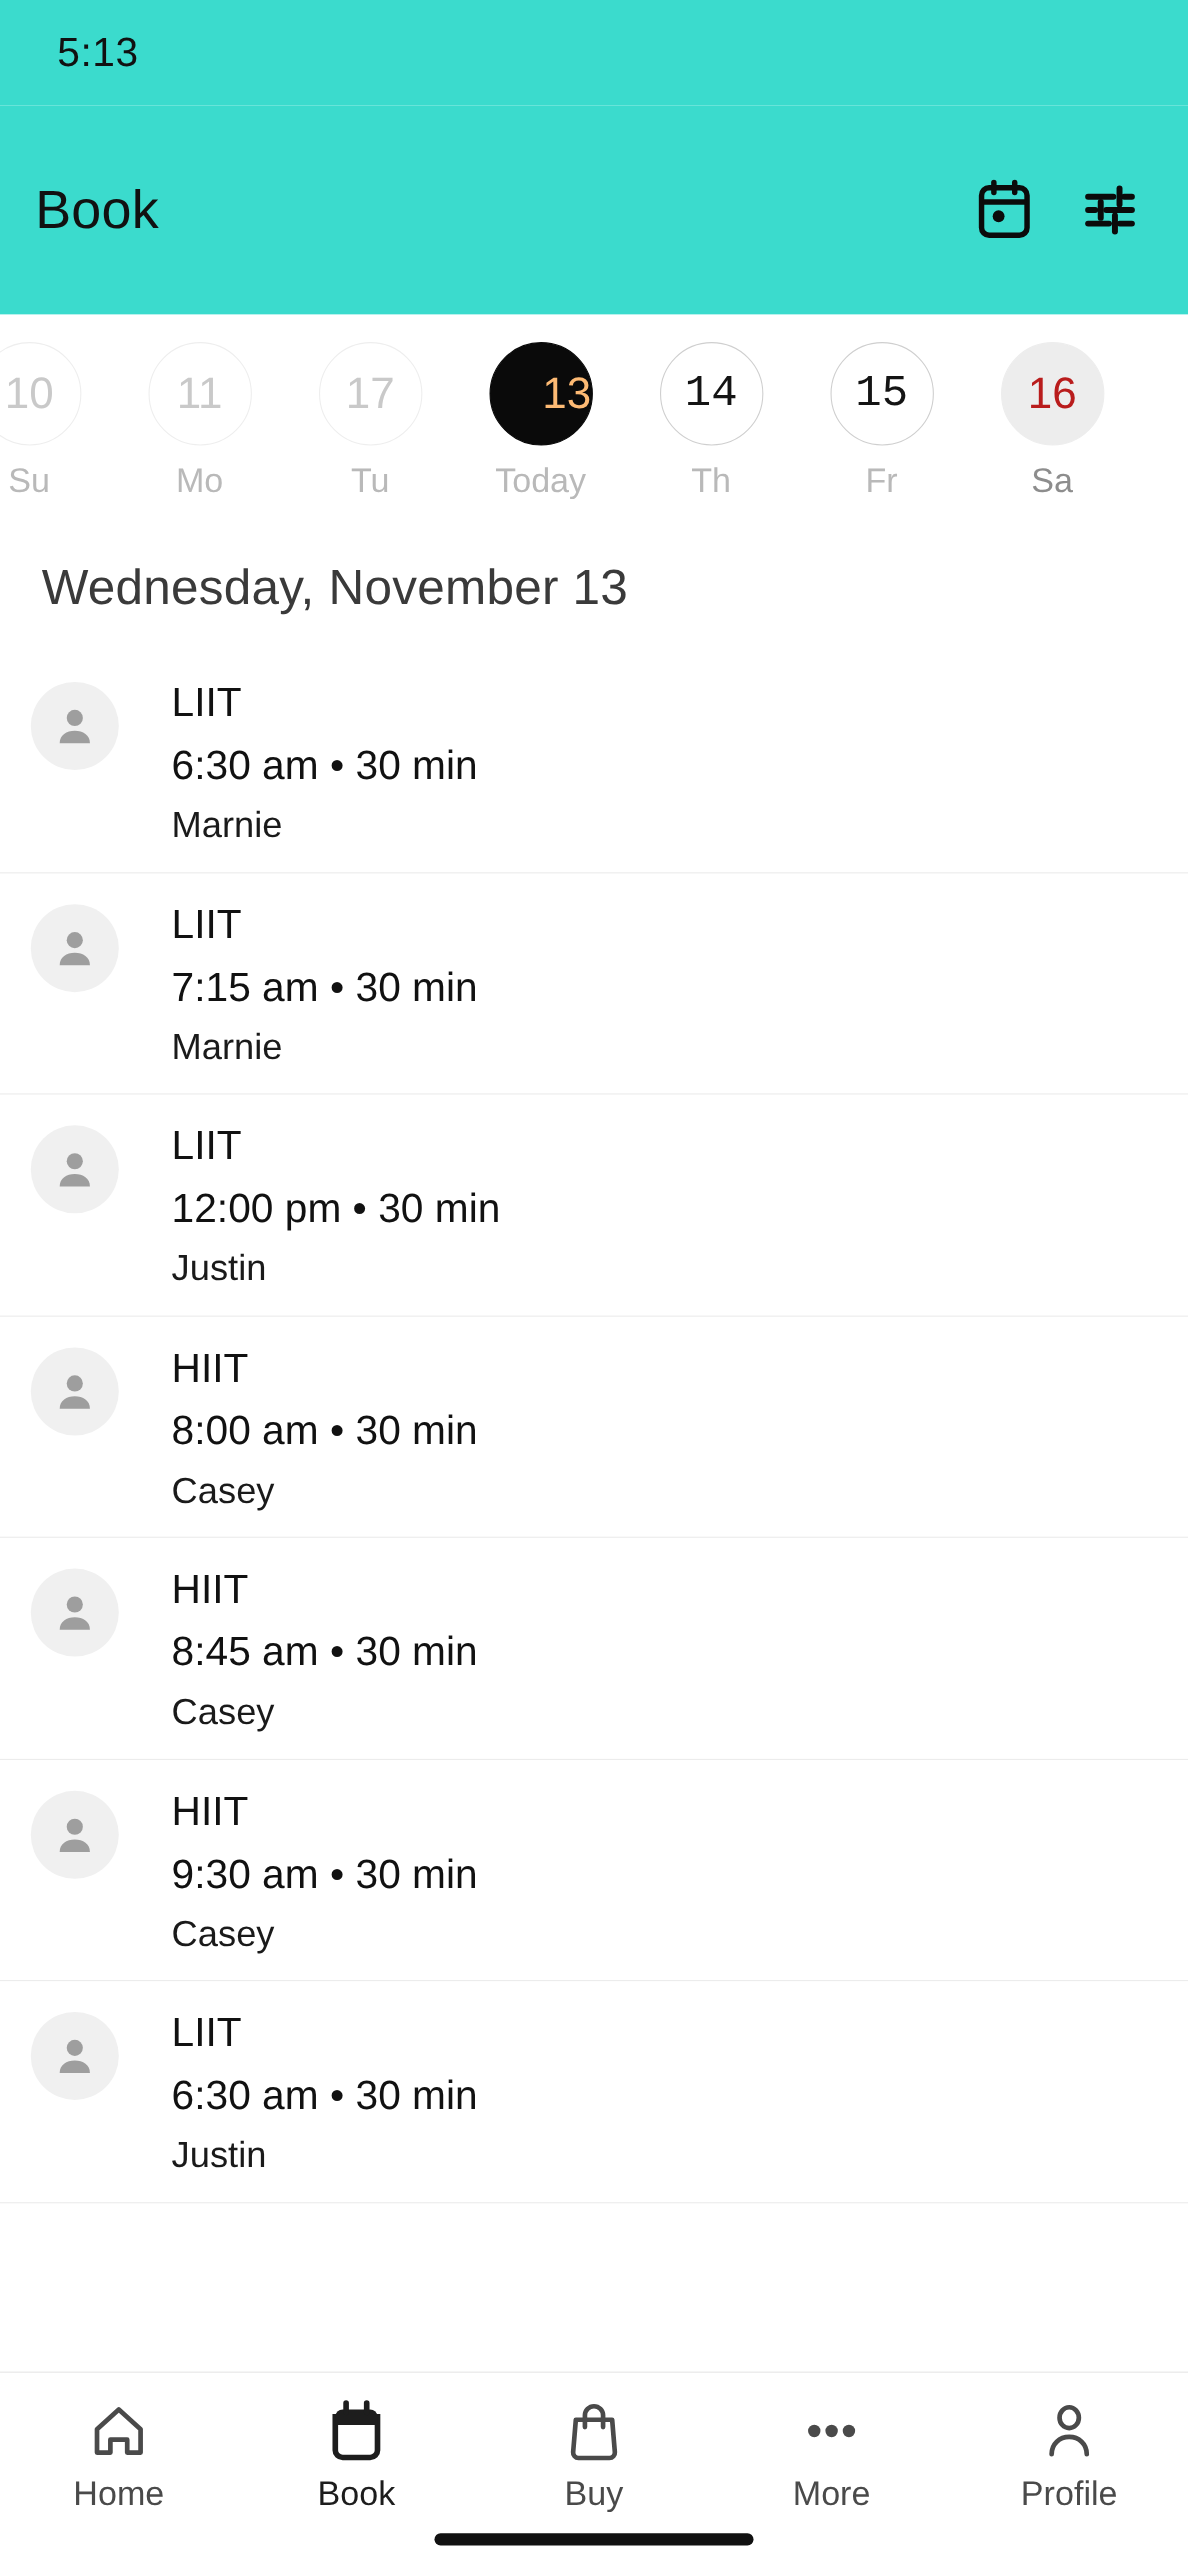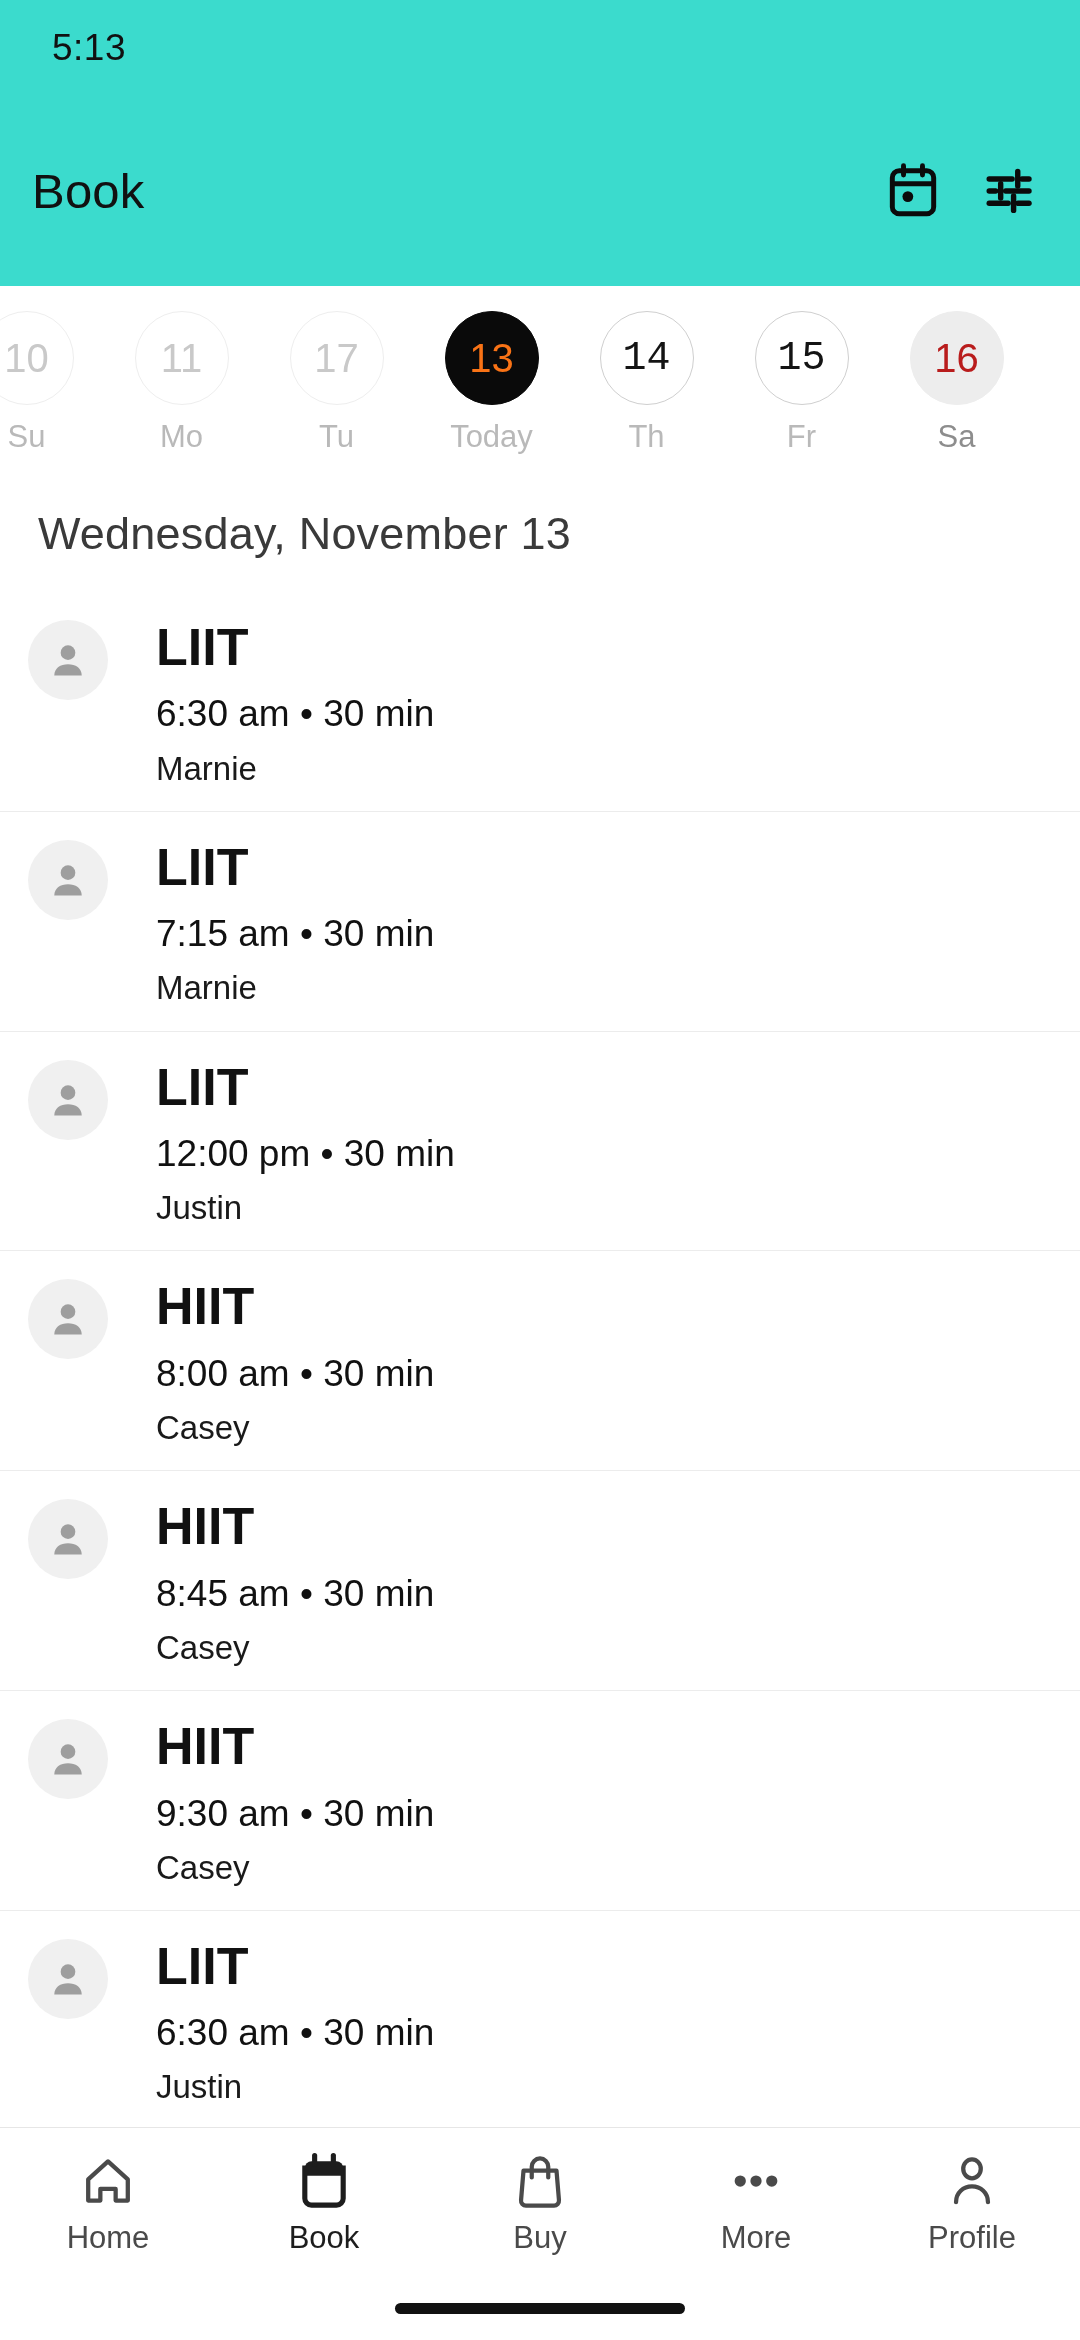--- a/index.html
+++ b/index.html
@@ -68,21 +68,21 @@
   }
   .daycell:first-child { margin-left:-51px; }
   .circle {
     width:94px; height:94px;
     border-radius:50%;
     display:flex; align-items:center; justify-content:center;
     font-size:40px;
   }
   .circle.past   { border:1.5px solid #eeeeee; color:#c9c9c9; background:#ffffff; }
   .circle.future { border:1.5px solid #cfcfcf; color:#141414; background:#ffffff;font-family:Liberation Mono, monospace; }
-  .circle.today  { background:#0a0a0a; color:#f97316; border:1.5px solid #0a0a0a; }
+  .circle.today  { background:#0a0a0a; color:#fdba74; border:1.5px solid #0a0a0a;justify-content:flex-end; }
   .circle.muted  { background:#ededed; color:#b91c1c; border:1.5px solid #ededed; }
   .daylabel {
     margin-top:14px;
     font-size:31px;
     color:#b9b9b9;
   }
   .daylabel.dark { color:#8d8d8d; }
 
   
   .dateheading {
@@ -106,44 +106,43 @@
   .avatar {
     width:80px; height:80px;
     border-radius:50%;
     background:#f0f0f0;
     flex:0 0 80px;
     display:flex; align-items:center; justify-content:center;
     margin-top:4px;
   }
   .rowtext { margin-left:48px; }
   .classname {
-    font-size:52px;
+    font-size:37px;
     color:#111111;
     line-height:1.22;
-    font-weight:bold;
   }
   .classtime {
     font-size:37px;
     color:#111111;
     margin-top:12px;
     line-height:1.22;
   }
   .classcoach {
     font-size:33px;
     color:#1a1a1a;
     margin-top:12px;
     line-height:1.22;
   }
 
   
   .tabbar {
     position:absolute;
     left:0; bottom:0;
     width:1080px;
-    height:213px;
+    height:184px;
     background:#ffffff;
     border-top:1.5px solid #e6e6e6;
     display:flex;
     align-items:flex-start;
     padding-top:22px;
   }
   .tab {
     flex:1;
     display:flex;
     flex-direction:column;

